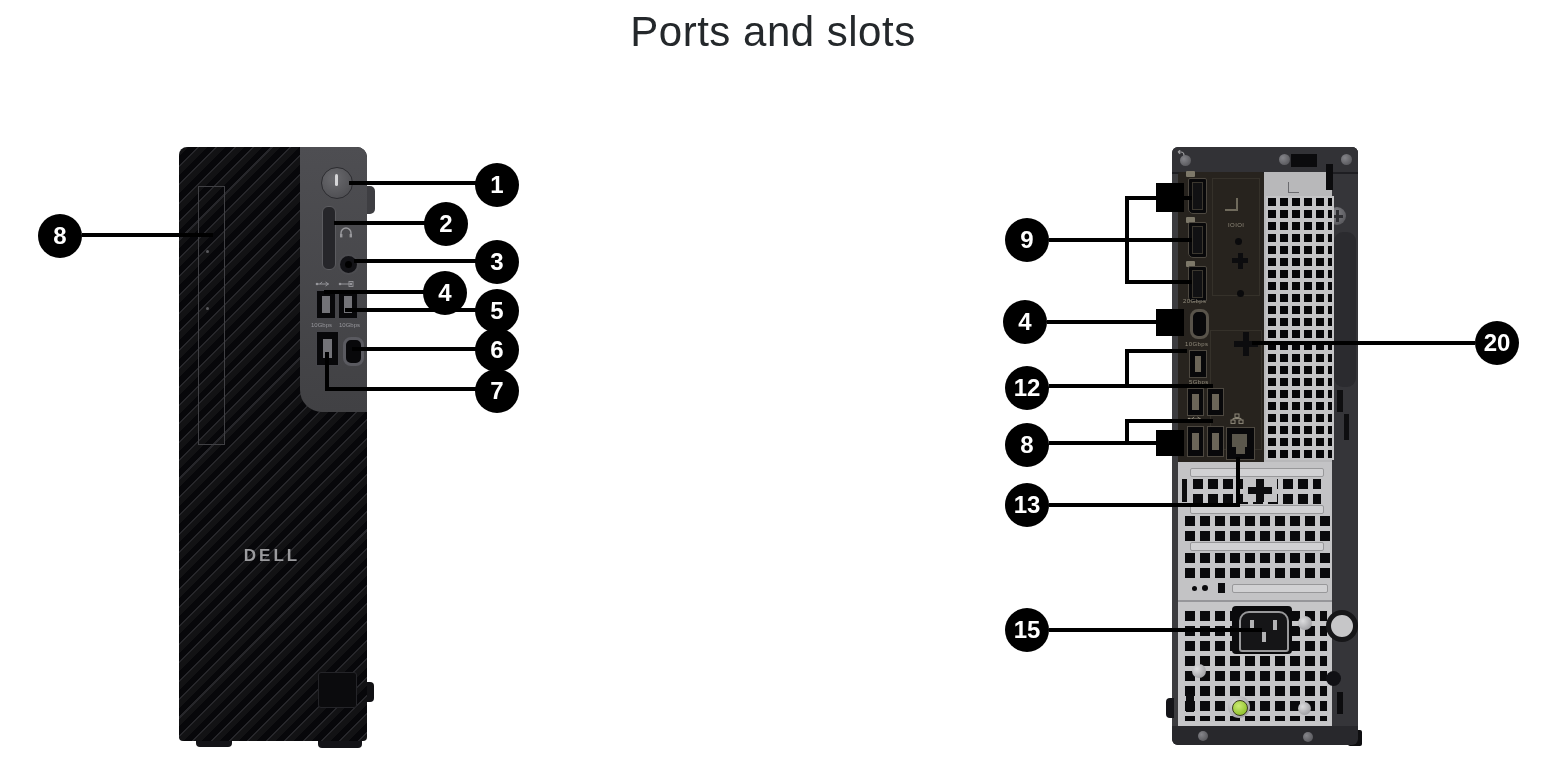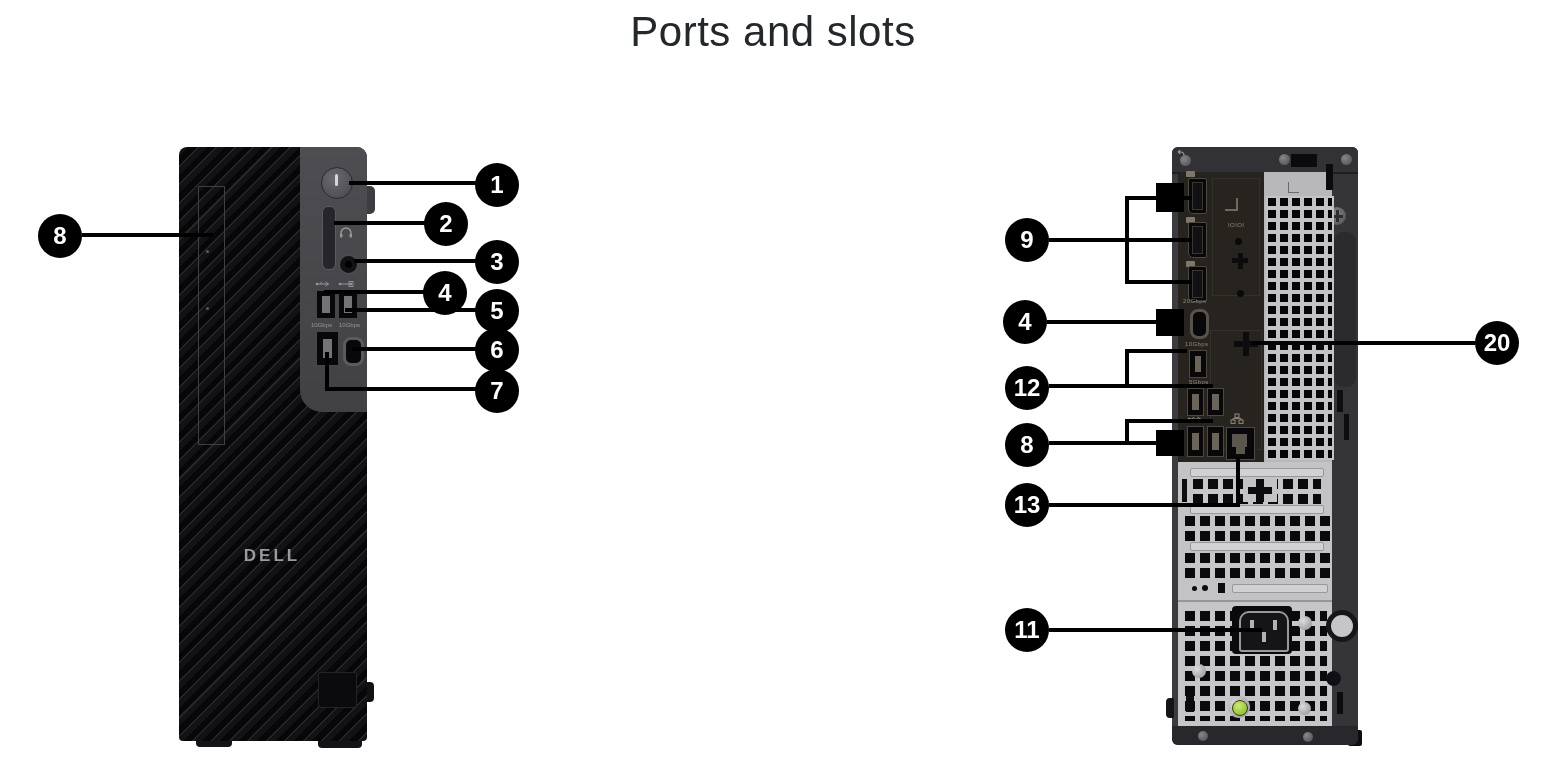--- a/index.html
+++ b/index.html
@@ -272,15 +272,15 @@
   <div class="ln" style="left:1049px;top:503px;width:191px;height:4px;"></div>
   <div class="ln" style="left:1236px;top:457px;width:4px;height:50px;"></div>
   <div class="ln" style="left:1049px;top:628px;width:213px;height:4px;"></div>
 
   <div class="co" style="left:1005px;top:218px;">9</div>
   <div class="co" style="left:1003px;top:300px;">4</div>
   <div class="co" style="left:1475px;top:321px;">20</div>
   <div class="co" style="left:1005px;top:366px;">12</div>
   <div class="co" style="left:1005px;top:423px;">8</div>
   <div class="co" style="left:1005px;top:483px;">13</div>
-  <div class="co" style="left:1005px;top:608px;">11</div>
+  <div class="co" style="left:1005px;top:608px;">15</div>
 
 </div>
 
 </body></html>

